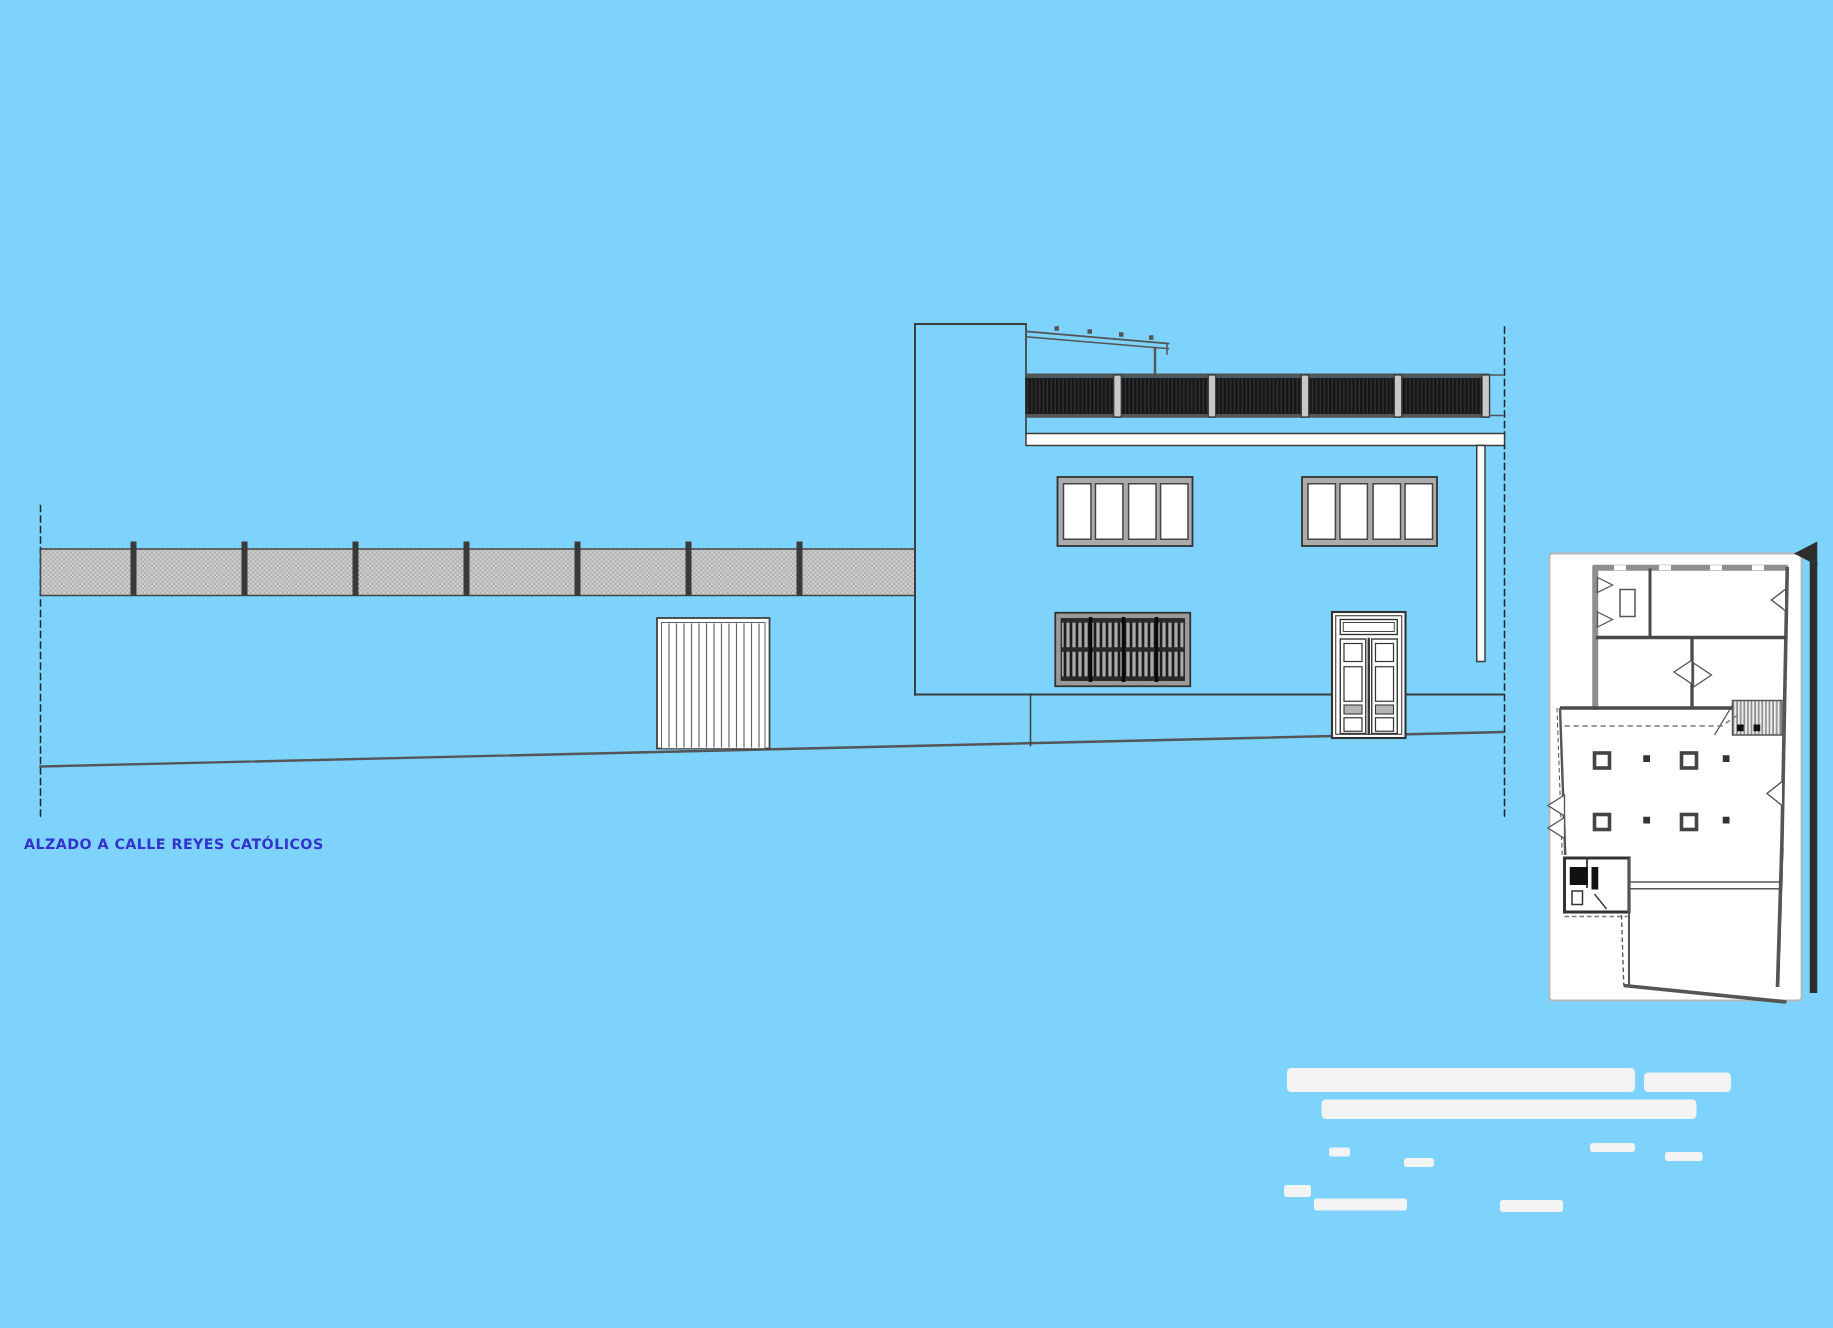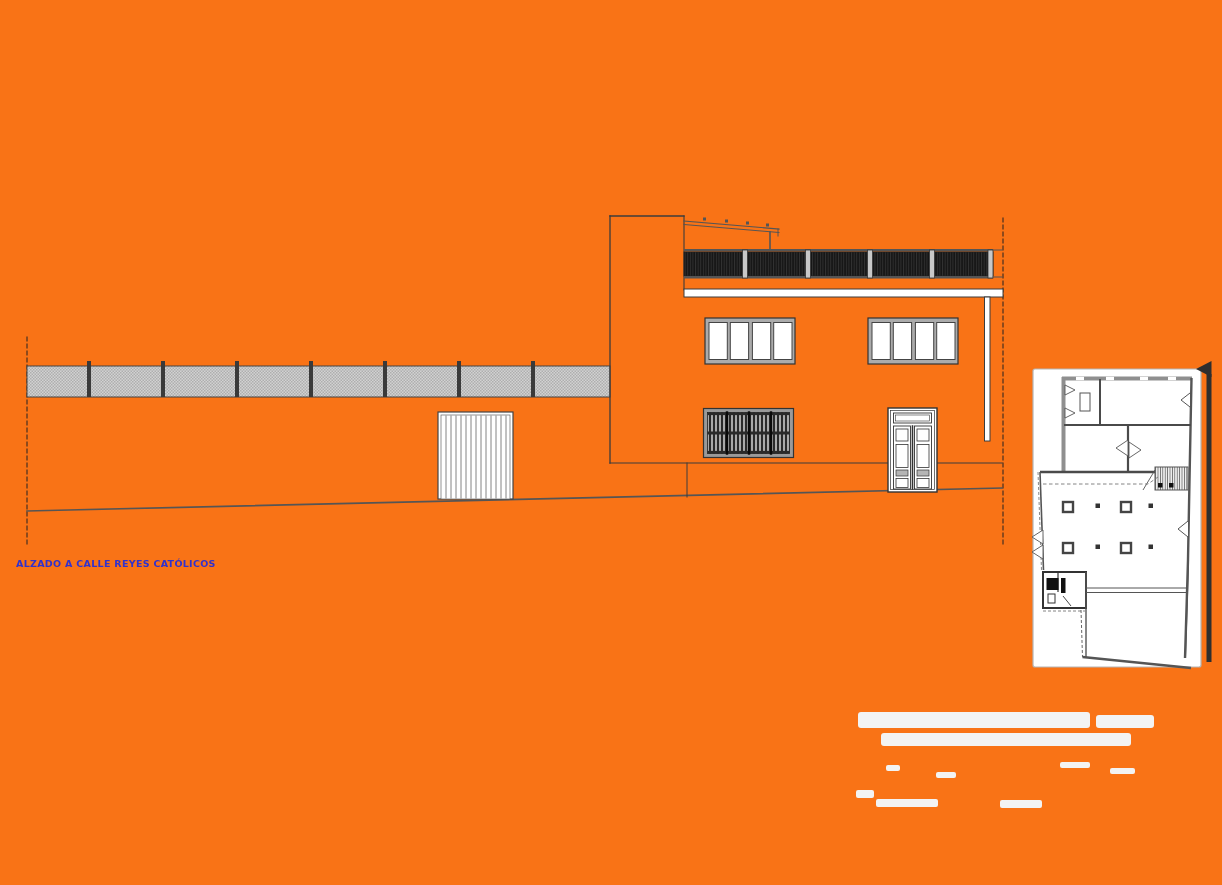--- a/index.html
+++ b/index.html
@@ -3,21 +3,21 @@
 <meta charset="utf-8">
 <style>
   :root{
     --accent-blue:#3232cc;
     --line-dark:#3c3c3c;
   }
   html,body{margin:0;padding:0;background:#fff;}
   .canvas{
     position:relative;
     width:1222px;height:885px;
-    background:#f97316;
+    background:#7dd3fc;
     overflow:hidden;
     font-family:"DejaVu Sans", sans-serif;
   }
   .drawing-svg{position:absolute;left:0;top:0;}
   .elevation-title{
     position:absolute;
     left:16px;top:558px;
     font-size:9.5px;
     font-weight:bold;
     letter-spacing:0.3px;

